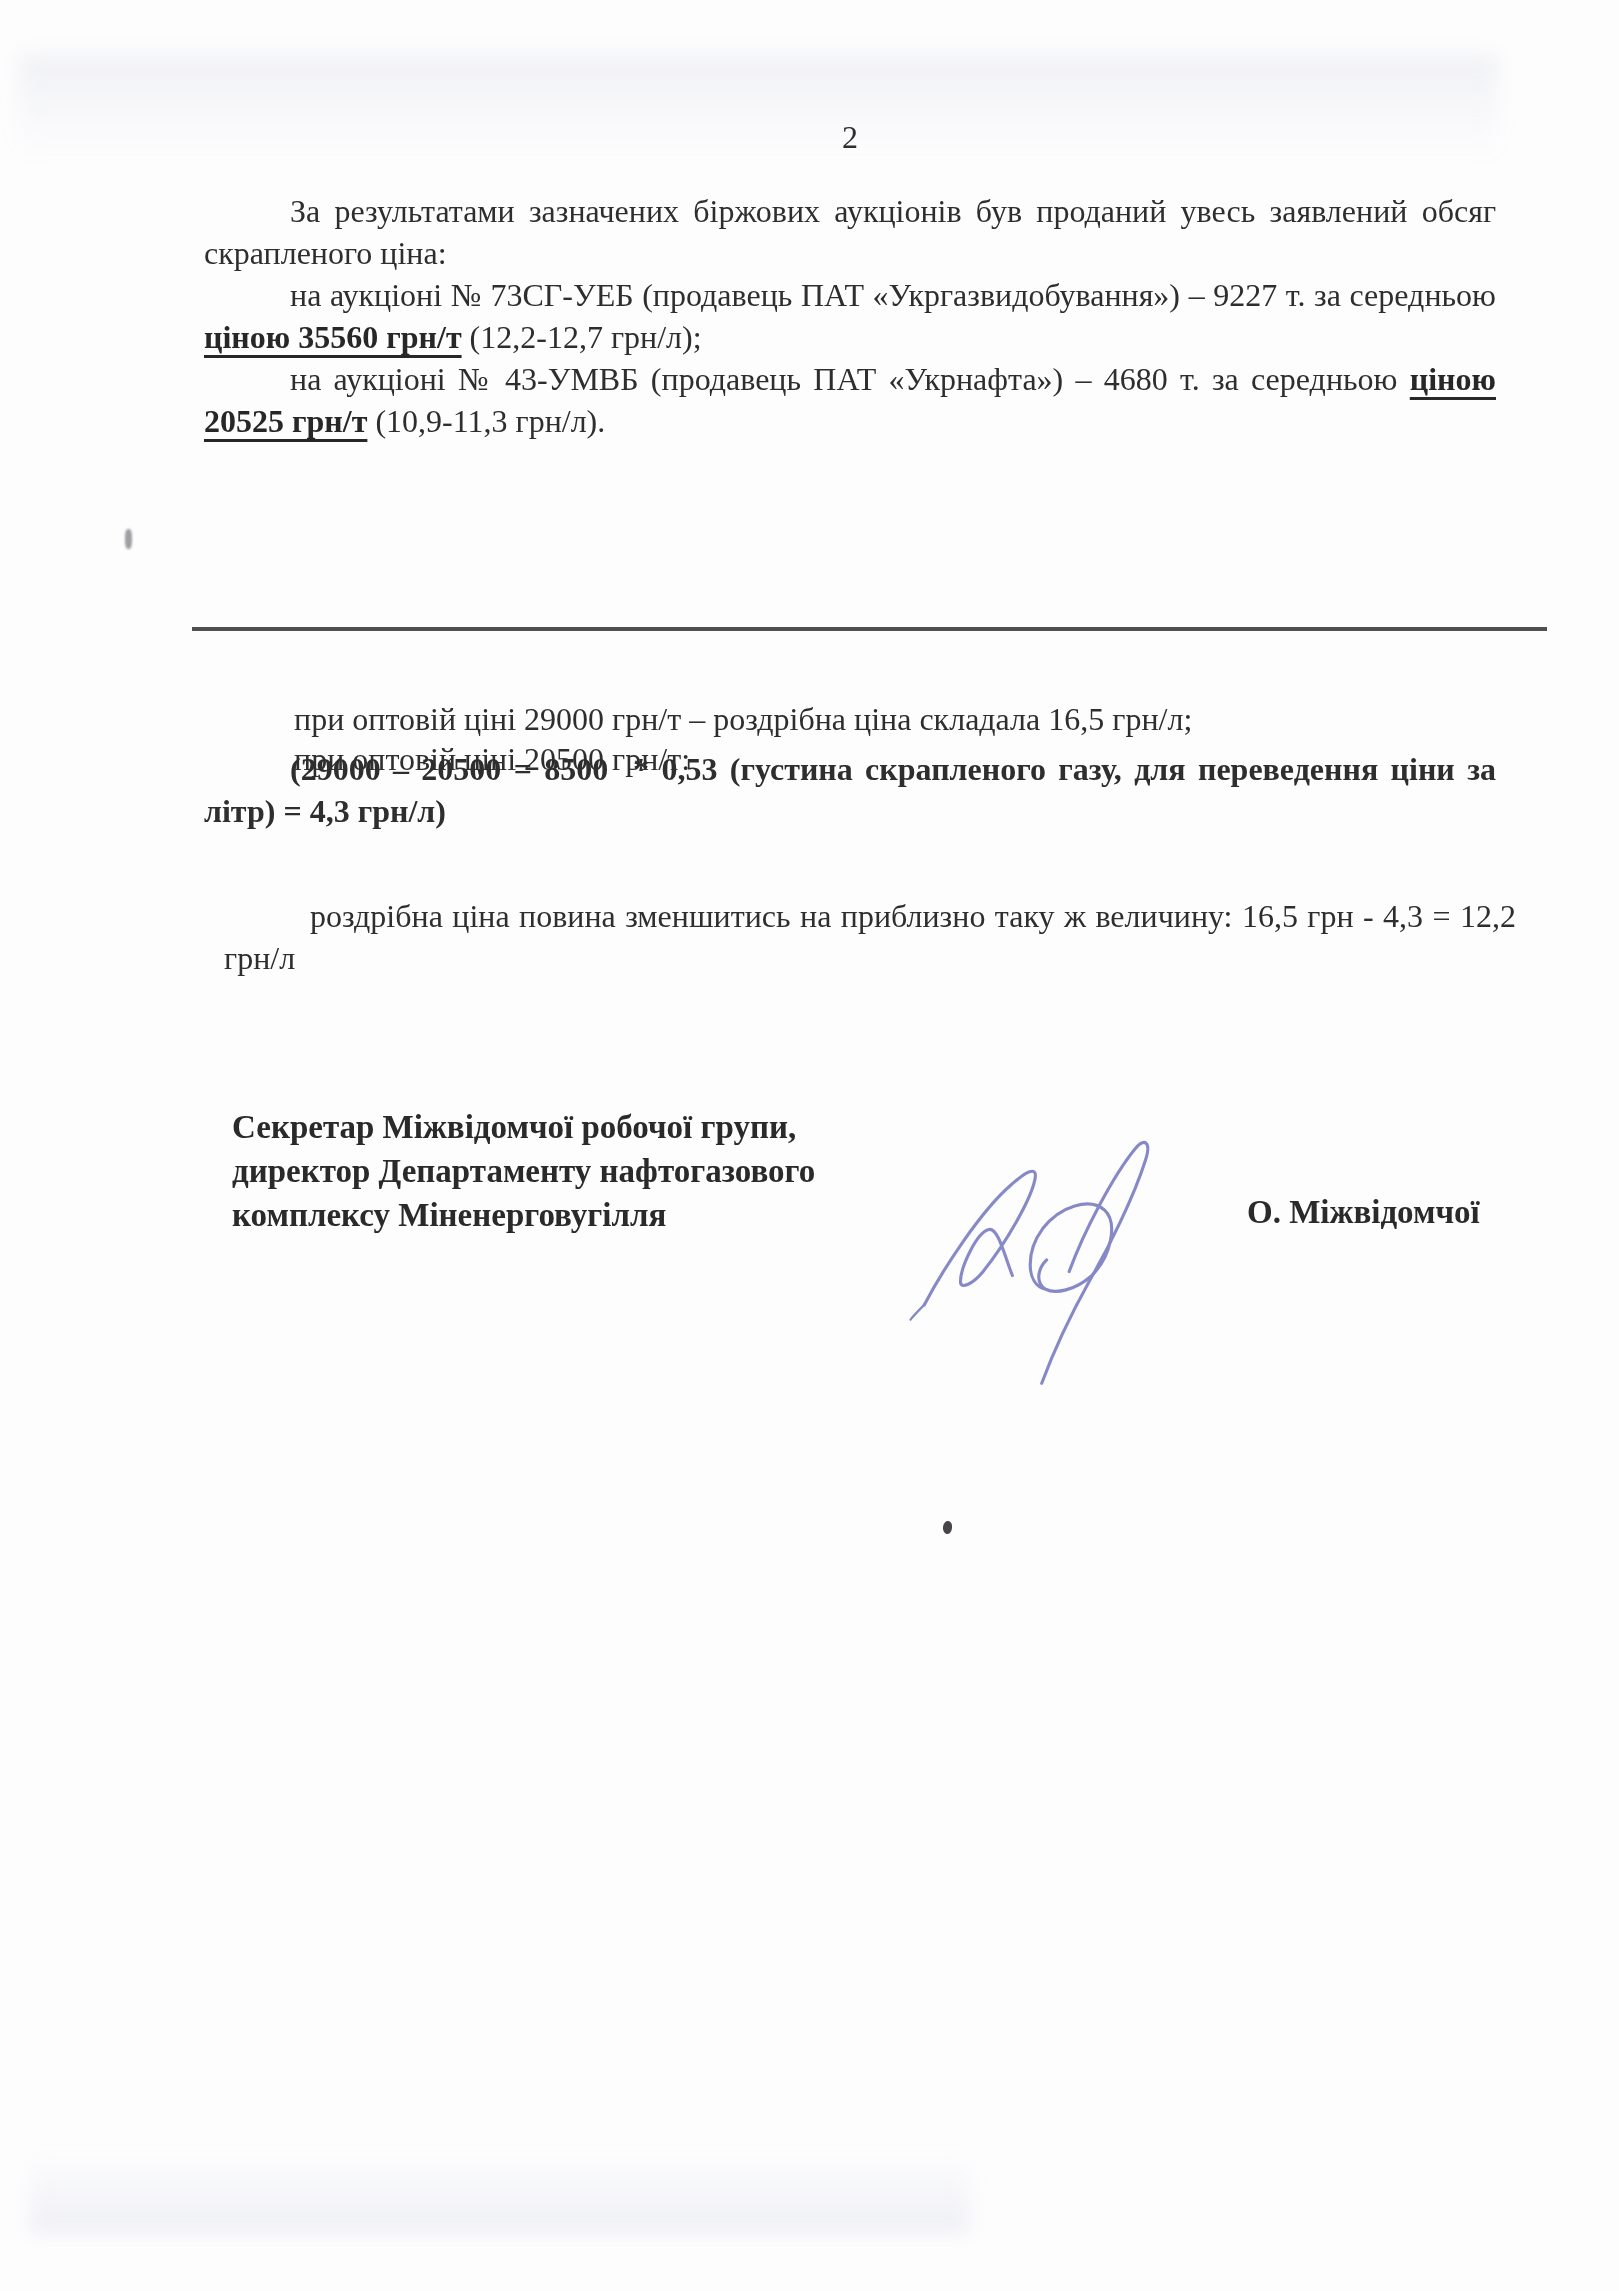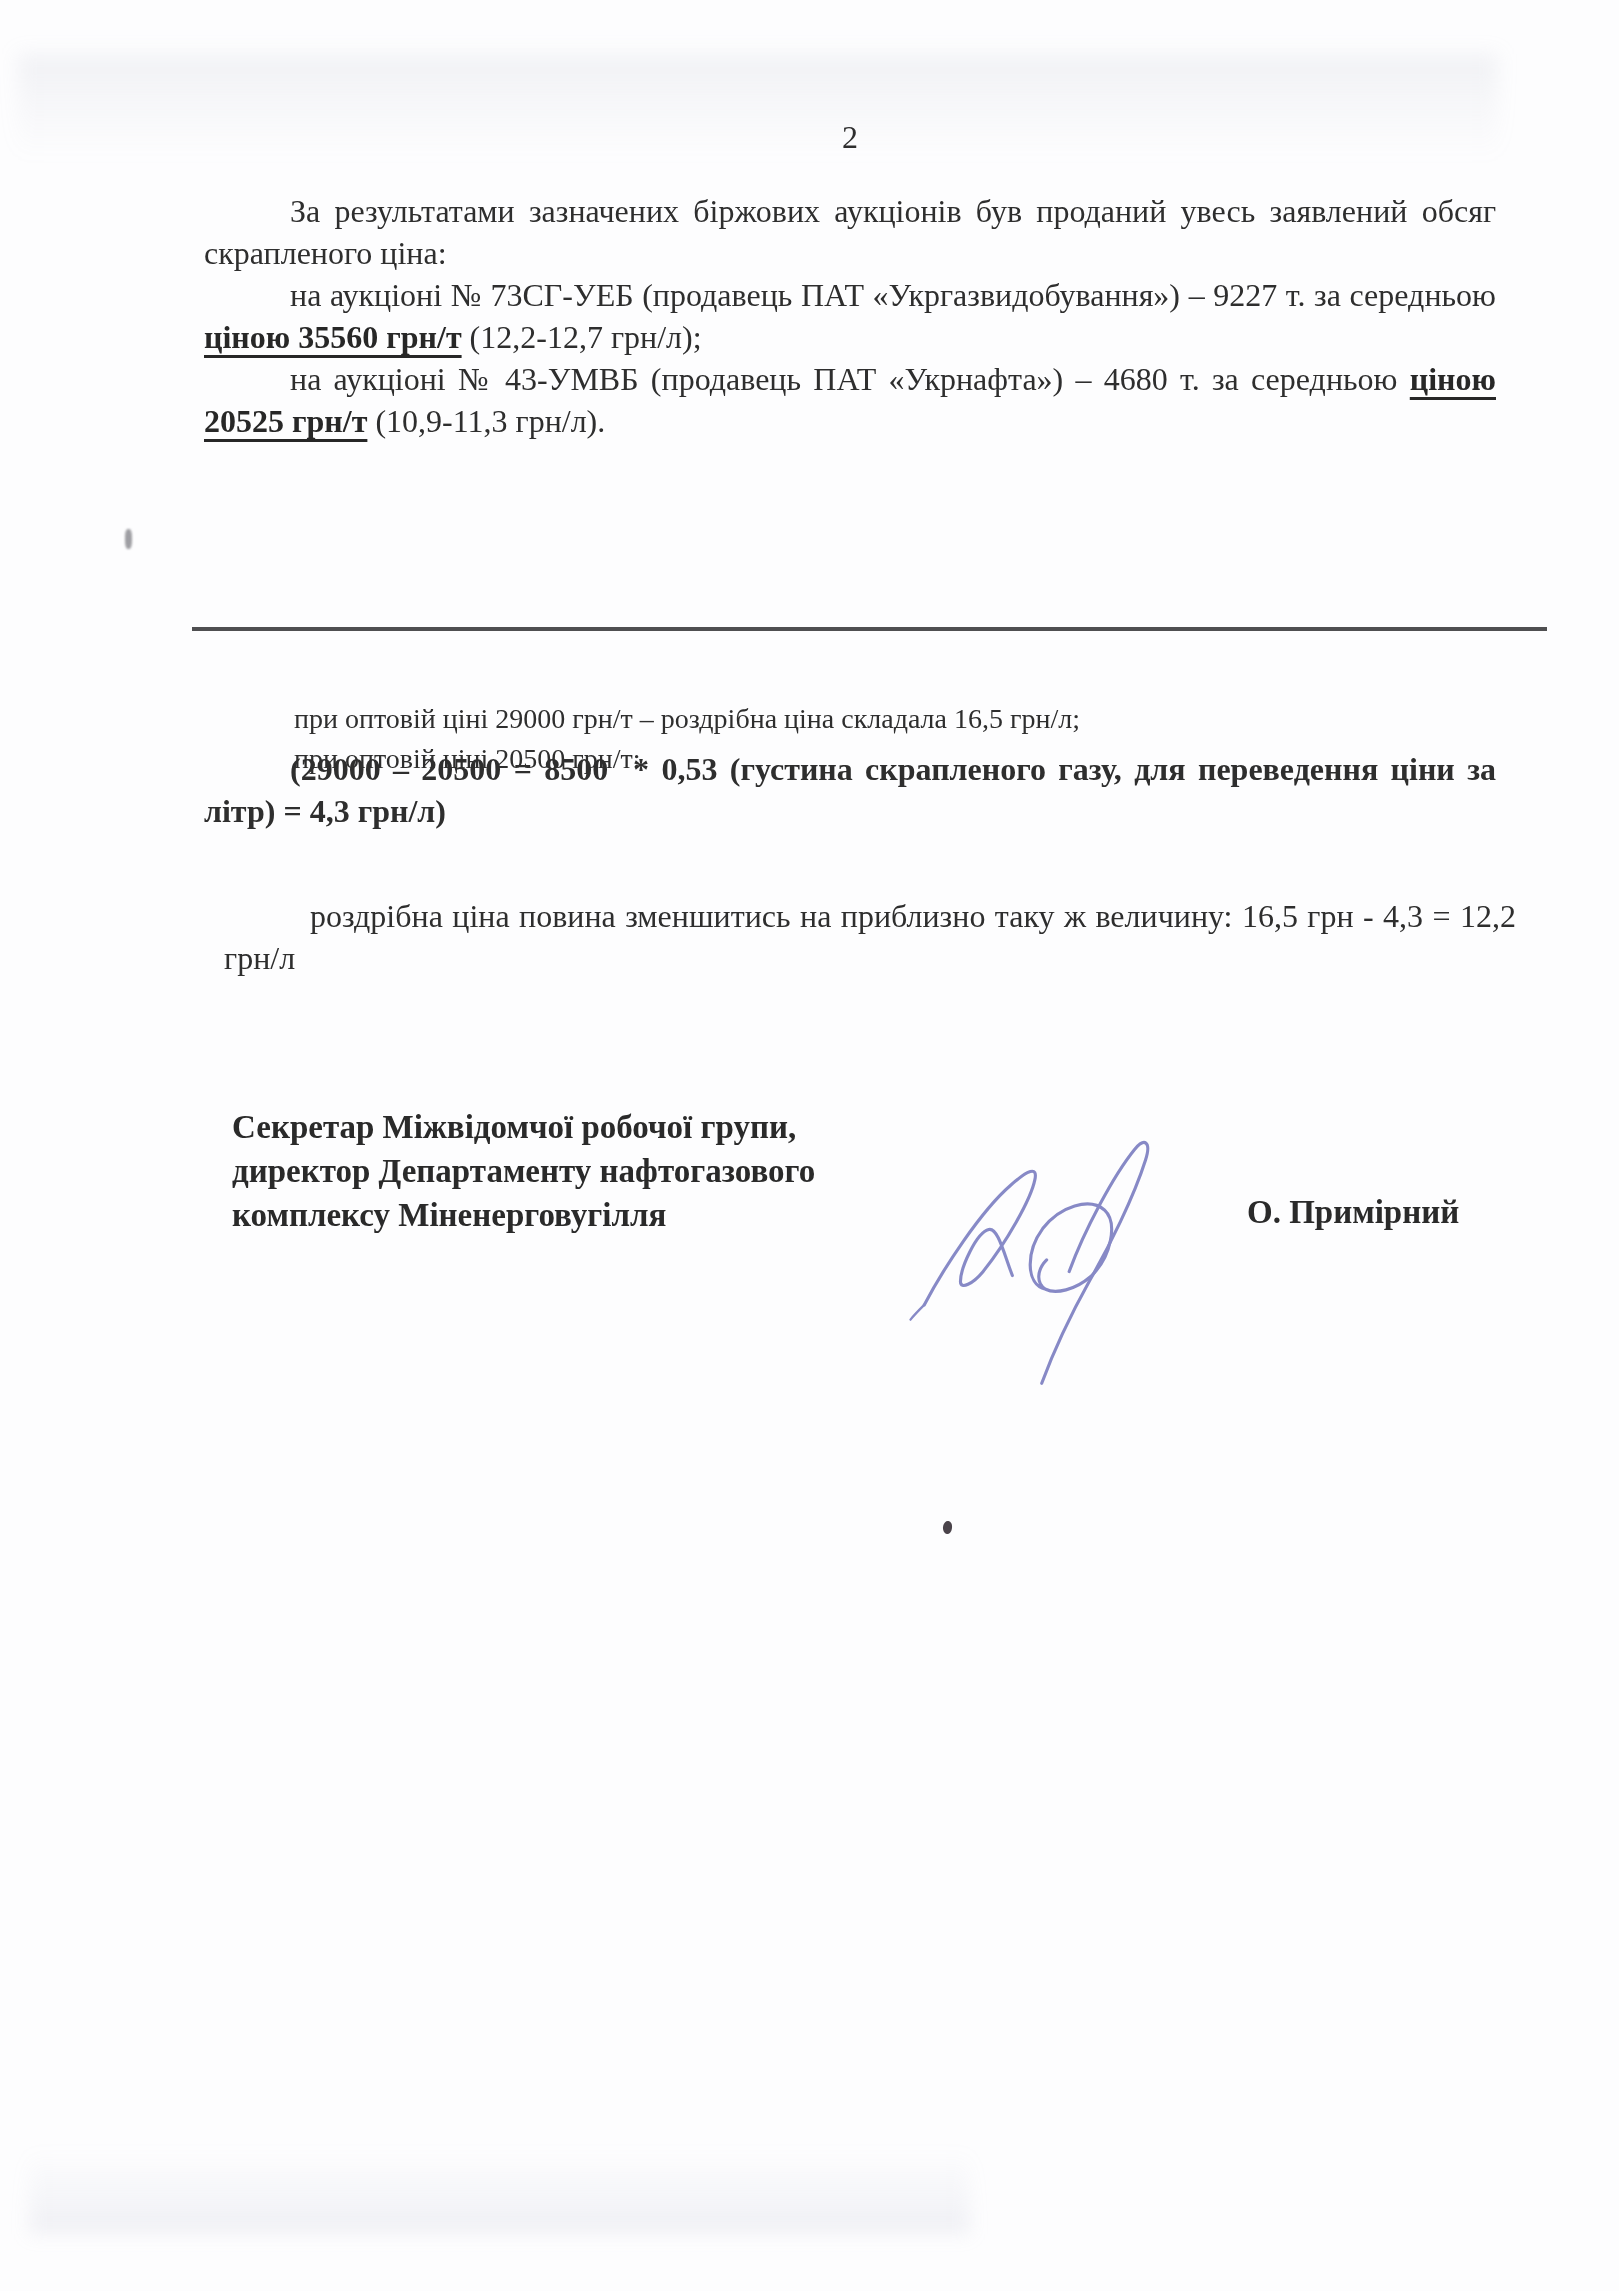--- a/index.html
+++ b/index.html
@@ -56,21 +56,21 @@
 
   .rule {
     position: absolute; left: 192px; top: 627px; width: 1355px; height: 3.9px;
     background: #4f4f51;
   }
 
   .calc-heading {
     top: 655px;
     font-size: 32px; line-height: 42px;
   }
-  .calc-lines { top: 699px; font-size: 28px; }
+  .calc-lines { top: 699px; font-size: 32px; }
   .calc-lines .ln { padding-left: 90px; line-height: 40px; }
 
   .formula-block { top: 748px; font-weight: bold; }
   .conclusion-block { top: 895px; margin-left: 20px; }
 
   .bu {
     font-weight: bold;
     text-decoration: underline;
     text-decoration-thickness: 3.4px;
     text-underline-offset: 6.9px;
@@ -131,18 +131,18 @@
 
   <svg class="signature-svg" width="284" height="284" viewBox="0 0 290 290" fill="none">
     <g stroke="#7d80c2" stroke-width="3.2" stroke-linecap="round" fill="none" opacity="0.92">
       <path d="M 38 196 C 58 158, 96 100, 126 74 C 144 58, 154 54, 151 68 C 147 88, 122 132, 98 162 C 88 174, 75 181, 75 172 C 75 159, 91 122, 104 119 C 113 117, 119 142, 128 166"></path>
       <path d="M 162 180 C 141 175, 142 141, 159 118 C 177 95, 207 86, 222 99 C 236 112, 229 147, 208 167 C 192 181, 172 185, 162 180 C 152 174, 153 160, 163 150"></path>
       <path d="M 186 162 C 201 121, 231 64, 253 37 C 263 25, 270 29, 264 48 C 252 86, 227 136, 207 171 C 187 207, 172 238, 158 276"></path>
       <path d="M 38 196 C 33 201, 28 206, 24 211" stroke-width="2.4"></path>
     </g>
   </svg>
 
-  <div class="sig-name">О. Примірний</div>
+  <div class="sig-name">О. Міжвідомчої</div>
 
   <div class="ink-speck"></div>
 
 </div>
 
 
 </body></html>

